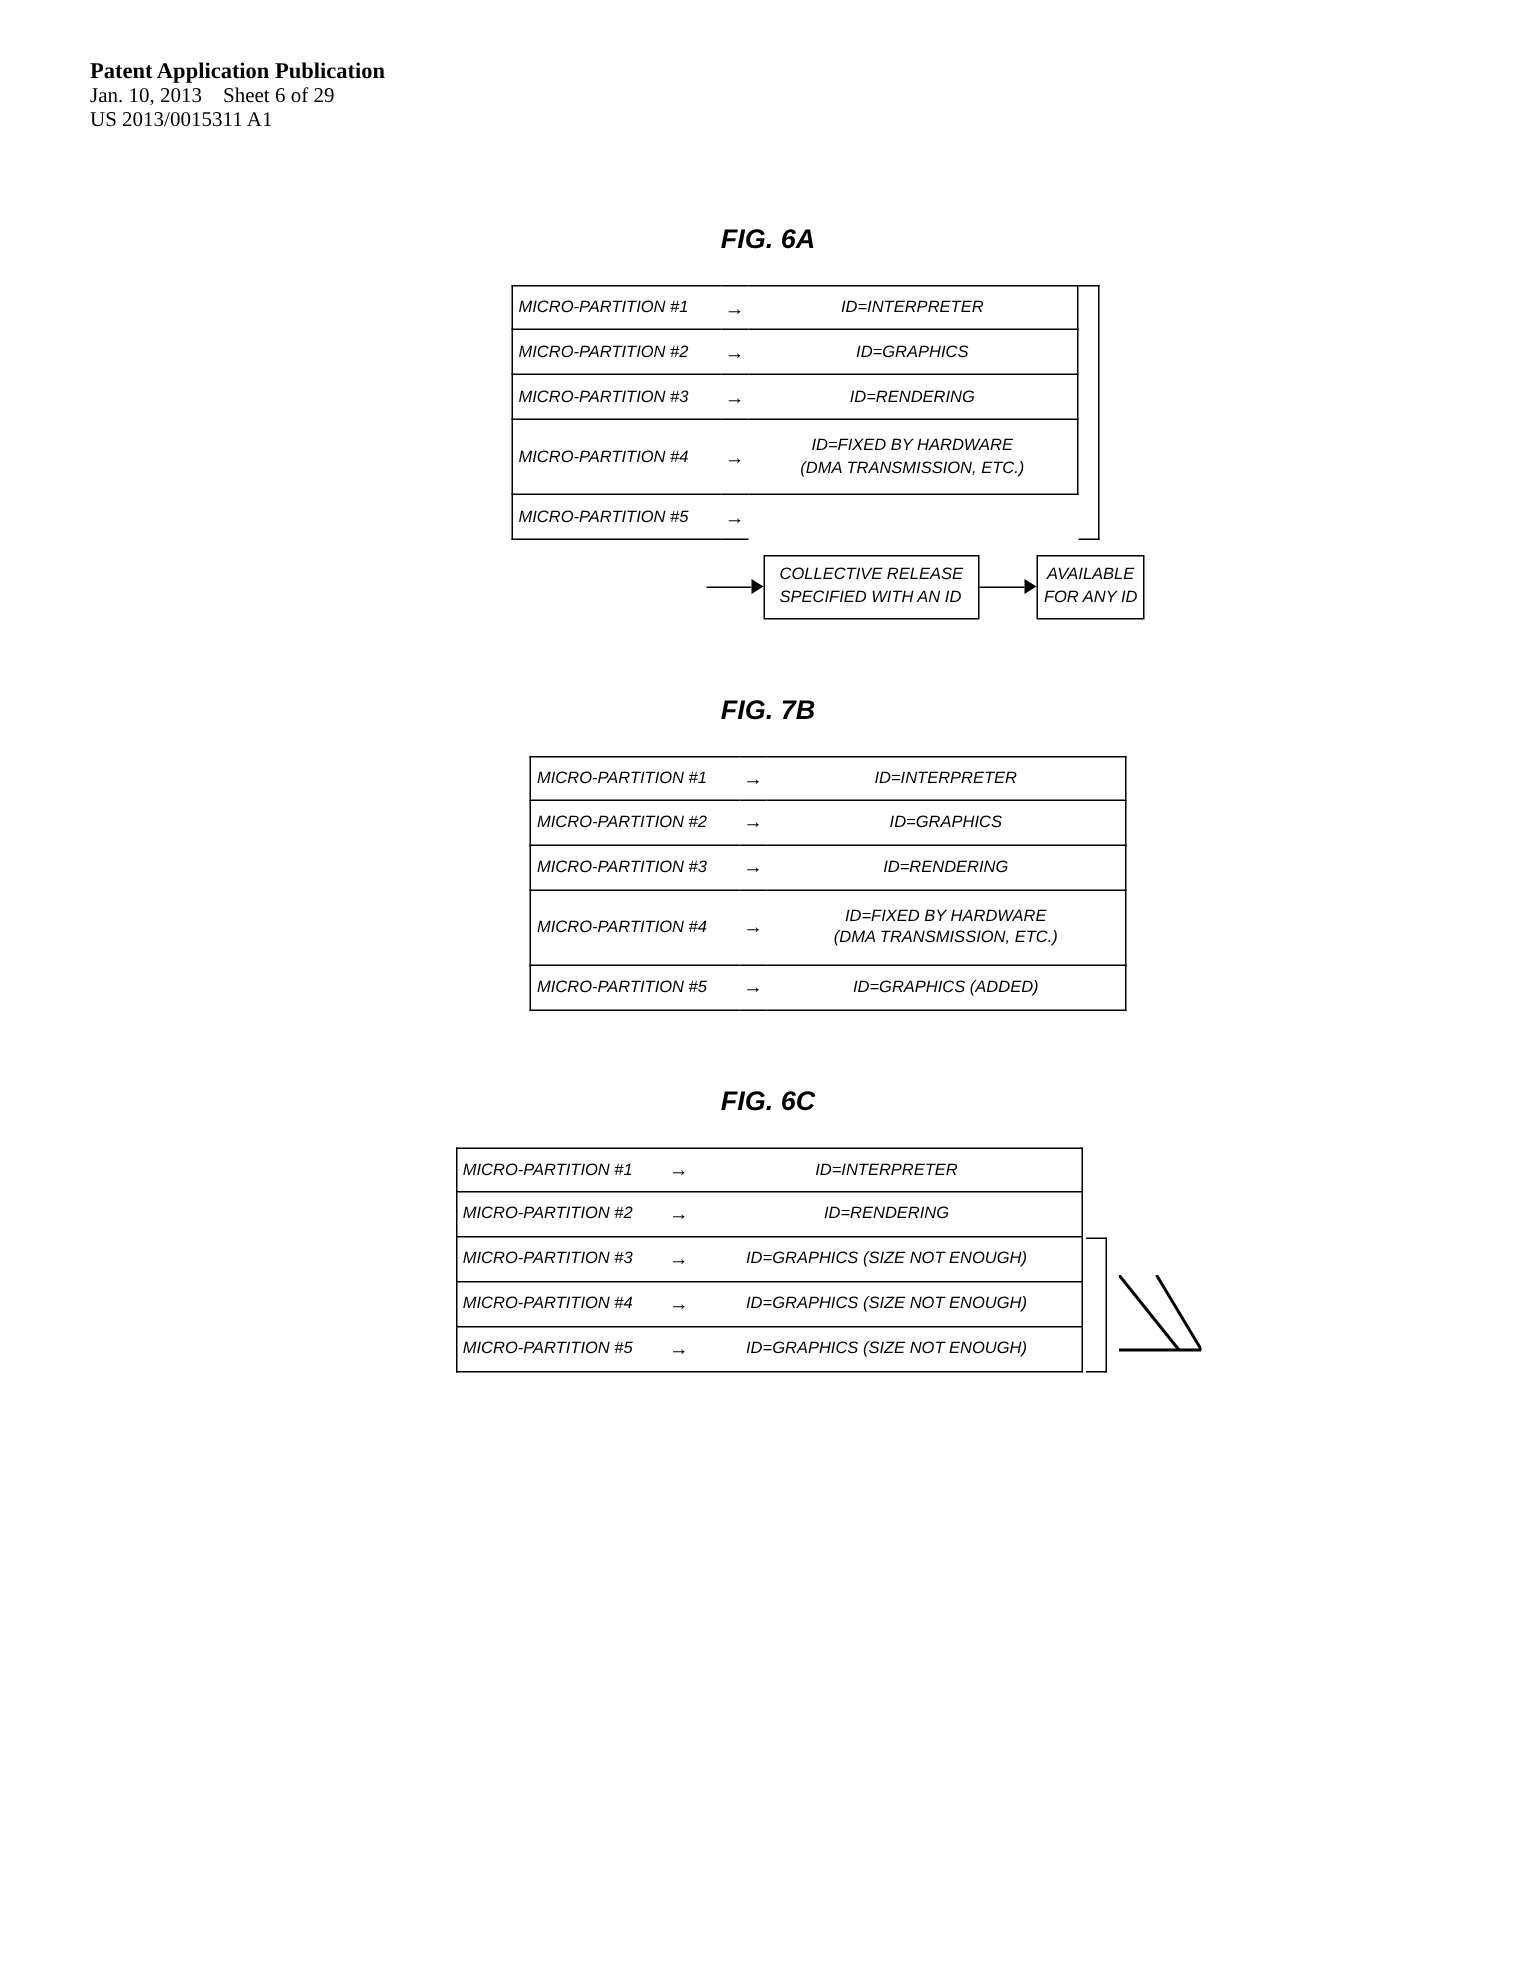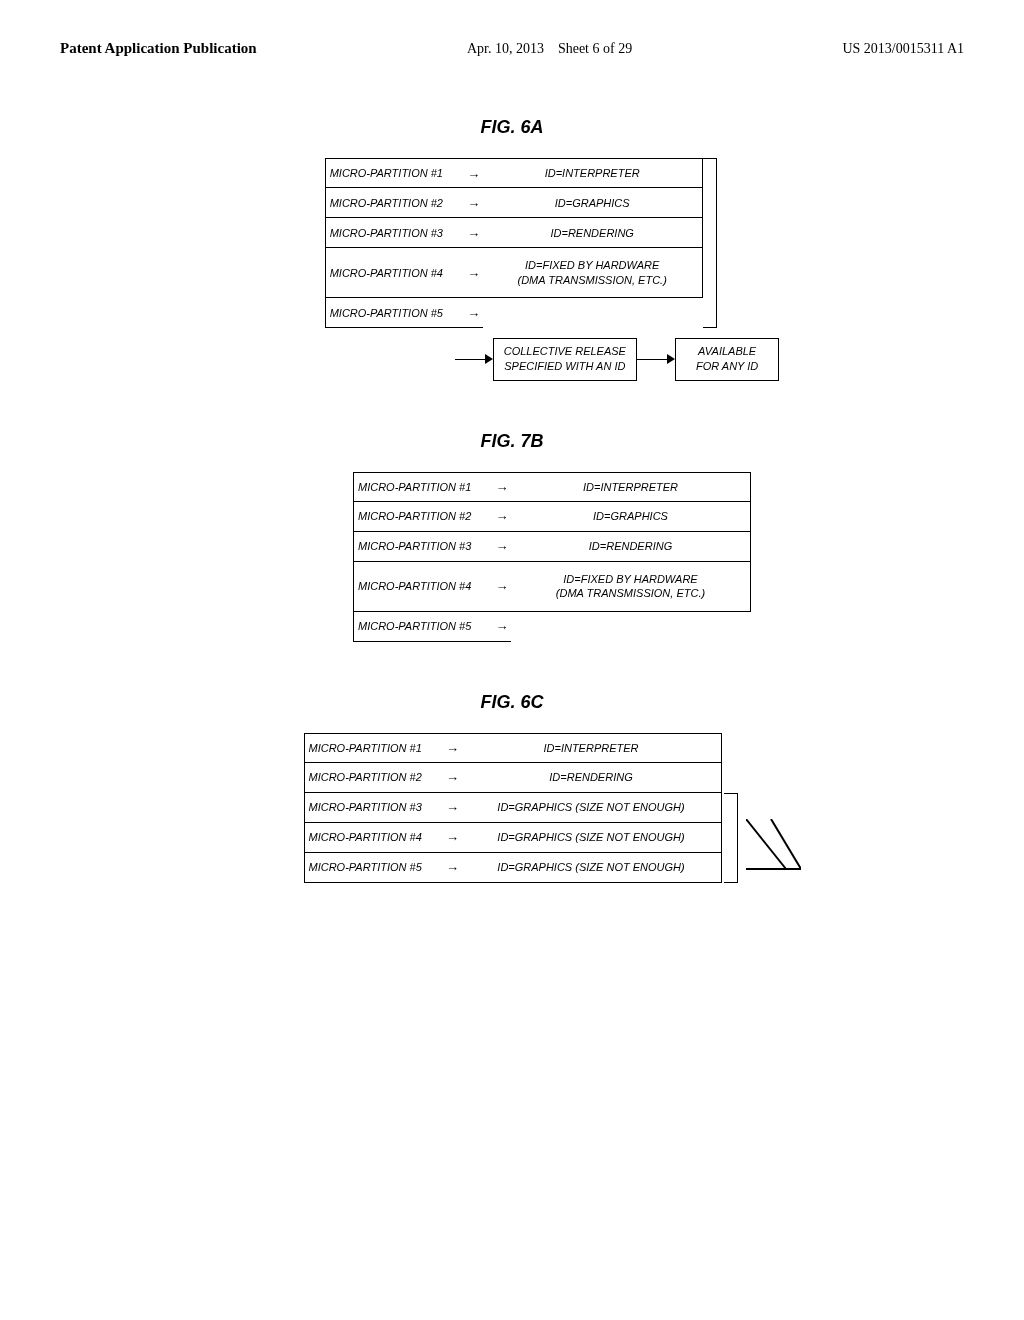--- a/index.html
+++ b/index.html
@@ -17,20 +17,21 @@
       padding: 40px 60px;
       background: #fff;
     }
 
     .header {
       display: flex;
       justify-content: space-between;
       align-items: baseline;
       margin-bottom: 60px;
       font-size: 14px;
+      flex-direction: column;
     }
 
     .header-left {
       font-weight: bold;
       font-size: 15px;
     }
 
     .header-right {
       font-size: 14px;
     }
@@ -112,21 +113,21 @@
     }
   </style>
 </head>
 <body>
 
 <div class="page">
 
   <div class="header">
     <span class="header-left">Patent Application Publication</span>
     <span>
-      <span>Apr. 10, 2013</span>&nbsp;&nbsp;&nbsp;
+      <span>Jan. 10, 2013</span>&nbsp;&nbsp;&nbsp;
       <span>Sheet 6 of 29</span>
     </span>
     <span class="header-right">US 2013/0015311 A1</span>
   </div>
 
   <div class="figure-section">
     <div class="fig-wrapper">
       <div class="figure-title">FIG. 6A</div>
 
       <div style="display:flex; flex-direction:column; align-items:flex-start; margin-left:80px;">
@@ -169,26 +170,26 @@
             <div style="border-top:1.5px solid #000; border-right:1.5px solid #000; border-bottom:1.5px solid #000; width:14px; height:170px; margin-top:0;"></div>
           </div>
 
         </div>
 
         <div class="flow-diagram" style="display:flex; align-items:center; margin-top:10px; margin-left:130px;">
 
           <div style="width:30px; height:1.5px; background:#000;"></div>
           <div style="width:0; height:0; border-top:5px solid transparent; border-bottom:5px solid transparent; border-left:8px solid #000;"></div>
 
-          <div style="border:1.5px solid #000; padding:5px 10px; font-size:11px; font-family:Arial,sans-serif; text-align:center; line-height:1.4; white-space:nowrap;">COLLECTIVE RELEASE<br>SPECIFIED WITH AN ID</div>
+          <div style="border:1.5px solid #000; padding:5px 10px; font-size:11px; font-family:Arial,sans-serif; line-height:1.4; white-space:nowrap;">COLLECTIVE RELEASE<br>SPECIFIED WITH AN ID</div>
 
           <div style="width:30px; height:1.5px; background:#000;"></div>
           <div style="width:0; height:0; border-top:5px solid transparent; border-bottom:5px solid transparent; border-left:8px solid #000;"></div>
 
-          <div style="border:1.5px solid #000; padding:5px 20px; font-size:11px; font-family:Arial,sans-serif; text-align:center; line-height:1.4; white-space:nowrap;">AVAILABLE<br>FOR ANY ID</div>
+          <div style="border:1.5px solid #000; padding:5px 4px; font-size:11px; font-family:Arial,sans-serif; text-align:center; line-height:1.4; white-space:nowrap;">AVAILABLE<br>FOR ANY ID</div>
         </div>
 
       </div>
     </div>
   </div>
 
   <div class="figure-section">
     <div class="fig-wrapper">
       <div class="figure-title">FIG. 7B</div>
 
@@ -215,20 +216,21 @@
 
           <div style="display:flex; align-items:stretch;">
             <div style="border:1.5px solid #000; border-right:none; border-top:none; font-size:11px; font-family:Arial,sans-serif; width:140px; height:50px; display:flex; align-items:center; padding:0 4px;">MICRO-PARTITION #4</div>
             <div style="border-bottom:1.5px solid #000; width:18px; height:50px; display:flex; align-items:center; justify-content:center; font-size:13px;">→</div>
             <div style="border:1.5px solid #000; border-left:none; border-top:none; width:240px; height:50px; font-size:11px; font-family:Arial,sans-serif; display:flex; align-items:center; justify-content:center; text-align:center; line-height:1.3;">ID=FIXED BY HARDWARE<br>(DMA TRANSMISSION, ETC.)</div>
           </div>
 
           <div style="display:flex; align-items:center;">
             <div style="border:1.5px solid #000; border-right:none; border-top:none; font-size:11px; font-family:Arial,sans-serif; width:140px; height:30px; display:flex; align-items:center; padding:0 4px;">MICRO-PARTITION #5</div>
             <div style="border-bottom:1.5px solid #000; width:18px; height:30px; display:flex; align-items:center; justify-content:center; font-size:13px;">→</div>
+            <div style="border:1.5px solid #000; border-left:none; border-top:none; width:240px; height:30px; font-size:11px; font-family:Arial,sans-serif; display:flex; align-items:center; justify-content:center;">ID=GRAPHICS (ADDED)</div>
           </div>
 
         </div>
       </div>
     </div>
   </div>
 
   <div class="figure-section">
     <div class="fig-wrapper">
       <div class="figure-title">FIG. 6C</div>

